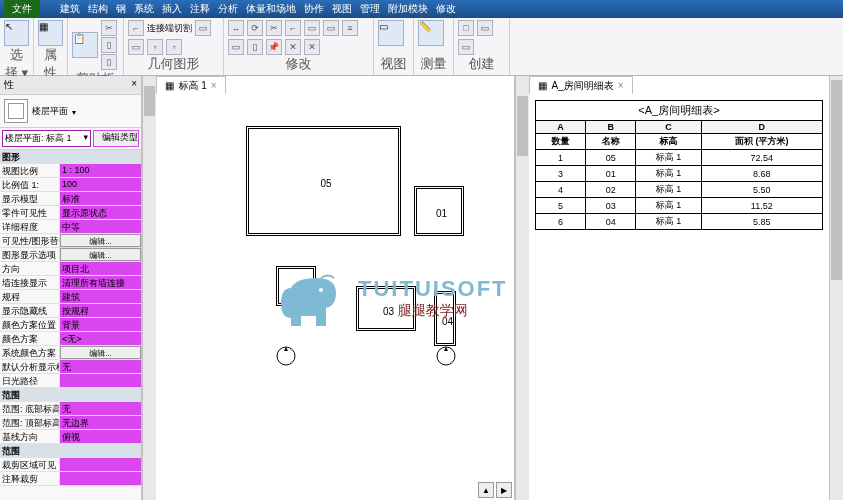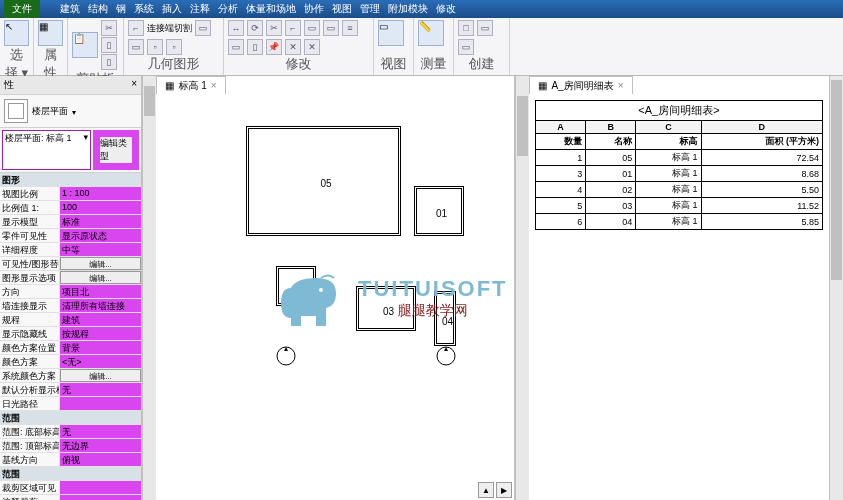--- a/index.html
+++ b/index.html
@@ -18,21 +18,21 @@
 
 .workspace { display: flex; height: calc(500px - 76px); }
 .prop-panel { width: 142px; background: #f8f8f8; border-right: 1px solid #c0c0c0; display: flex; flex-direction: column; }
 .prop-title { font-size: 10px; padding: 2px 4px; border-bottom: 1px solid #d0d0d0; background: #e8e8e8; display:flex; justify-content:space-between; }
 .prop-hdr { display: flex; align-items: center; gap: 4px; padding: 4px; border-bottom: 1px solid #d0d0d0; }
 .prop-hdr .square { width: 24px; height: 24px; background: #fff; border: 1px solid #999; position: relative; }
 .prop-hdr .square::after { content:''; position:absolute; inset:3px; border:1px solid #999; }
 .prop-hdr-label { font-size: 9px; }
 .prop-sub { display: flex; padding: 2px; gap: 2px; border-bottom: 1px solid #d0d0d0; }
 .prop-sub .dd { flex:1; font-size: 9px; background:#fff; border:1px solid #a21caf; padding: 1px 2px; display:flex; justify-content:space-between; }
-.prop-sub .btn { width: 46px; font-size: 9px; background:#eee; border:7px solid #d946ef; text-align:left; }
+.prop-sub .btn { width: 46px; font-size: 9px; background:#eee; border:1px solid #d946ef; text-align:right; }
 .prop-grid { flex:1; overflow:hidden; }
 .prop-row { display:flex; font-size: 9px; height: 14px; border-bottom: 1px solid #e0e0e0; }
 .prop-row.section { background:#d8e0e8; font-weight:bold; }
 .prop-row .k { width: 60px; padding: 1px 2px; border-right: 1px solid #e0e0e0; overflow:hidden; white-space:nowrap; }
 .prop-row .v { flex:1; padding: 1px 2px; background:#d946ef; overflow:hidden; white-space:nowrap; }
 .prop-row .v.btn { background:#eee; border:1px solid #999; text-align:center; font-size:8px; }
 
 .canvas-area { flex:1; position: relative; background: #fff; display:flex; }
 .doc-tabs { position:absolute; top:0; left:0; height:18px; display:flex; }
 .doc-tab { padding: 2px 8px; font-size:10px; background:#fff; border:1px solid #c0c0c0; border-bottom:none; display:flex; align-items:center; gap:4px; }
@@ -47,21 +47,21 @@
 .watermark { position:absolute; left: 120px; top: 192px; display:flex; align-items:center; gap:12px; pointer-events:none; }
 .watermark .logo { width:70px; height:60px; }
 .watermark .txt1 { font-size:22px; letter-spacing:2px; font-weight:bold; color:#7fbad4; }
 .watermark .txt2 { font-size:14px; color:#7f1d1d; text-align:center; }
 .view-controls { position:absolute; bottom:2px; right:2px; display:flex; gap:2px; }
 .view-controls button { width:16px; height:16px; font-size:8px; background:#eee; border:1px solid #999; }
 
 .right-view { width: 300px; position:relative; padding: 24px 6px 4px 6px; background:#fff; }
 .sched-title { text-align:center; font-size:11px; padding: 2px; border:1px solid #000; border-bottom:none; }
 .sched-table { width:100%; border-collapse: collapse; font-size:9px; }
-.sched-table th, .sched-table td { border:1px solid #000; padding: 1px 3px; text-align:right; }
+.sched-table th, .sched-table td { border:1px solid #000; padding: 1px 3px; text-align:center; }
 .sched-table .colhdr { text-align:center; background:#f4f4f4; }
 
 .vscroll { width:14px; background:#e8e8e8; border-left:1px solid #c0c0c0; }
 .vscroll .thumb { background:#c0c0c0; margin:1px; }
 .triangle-down::after{content:'▾'; font-size:8px;}
 </style>
 </head>
 <body>
 
 <div class="menubar">

